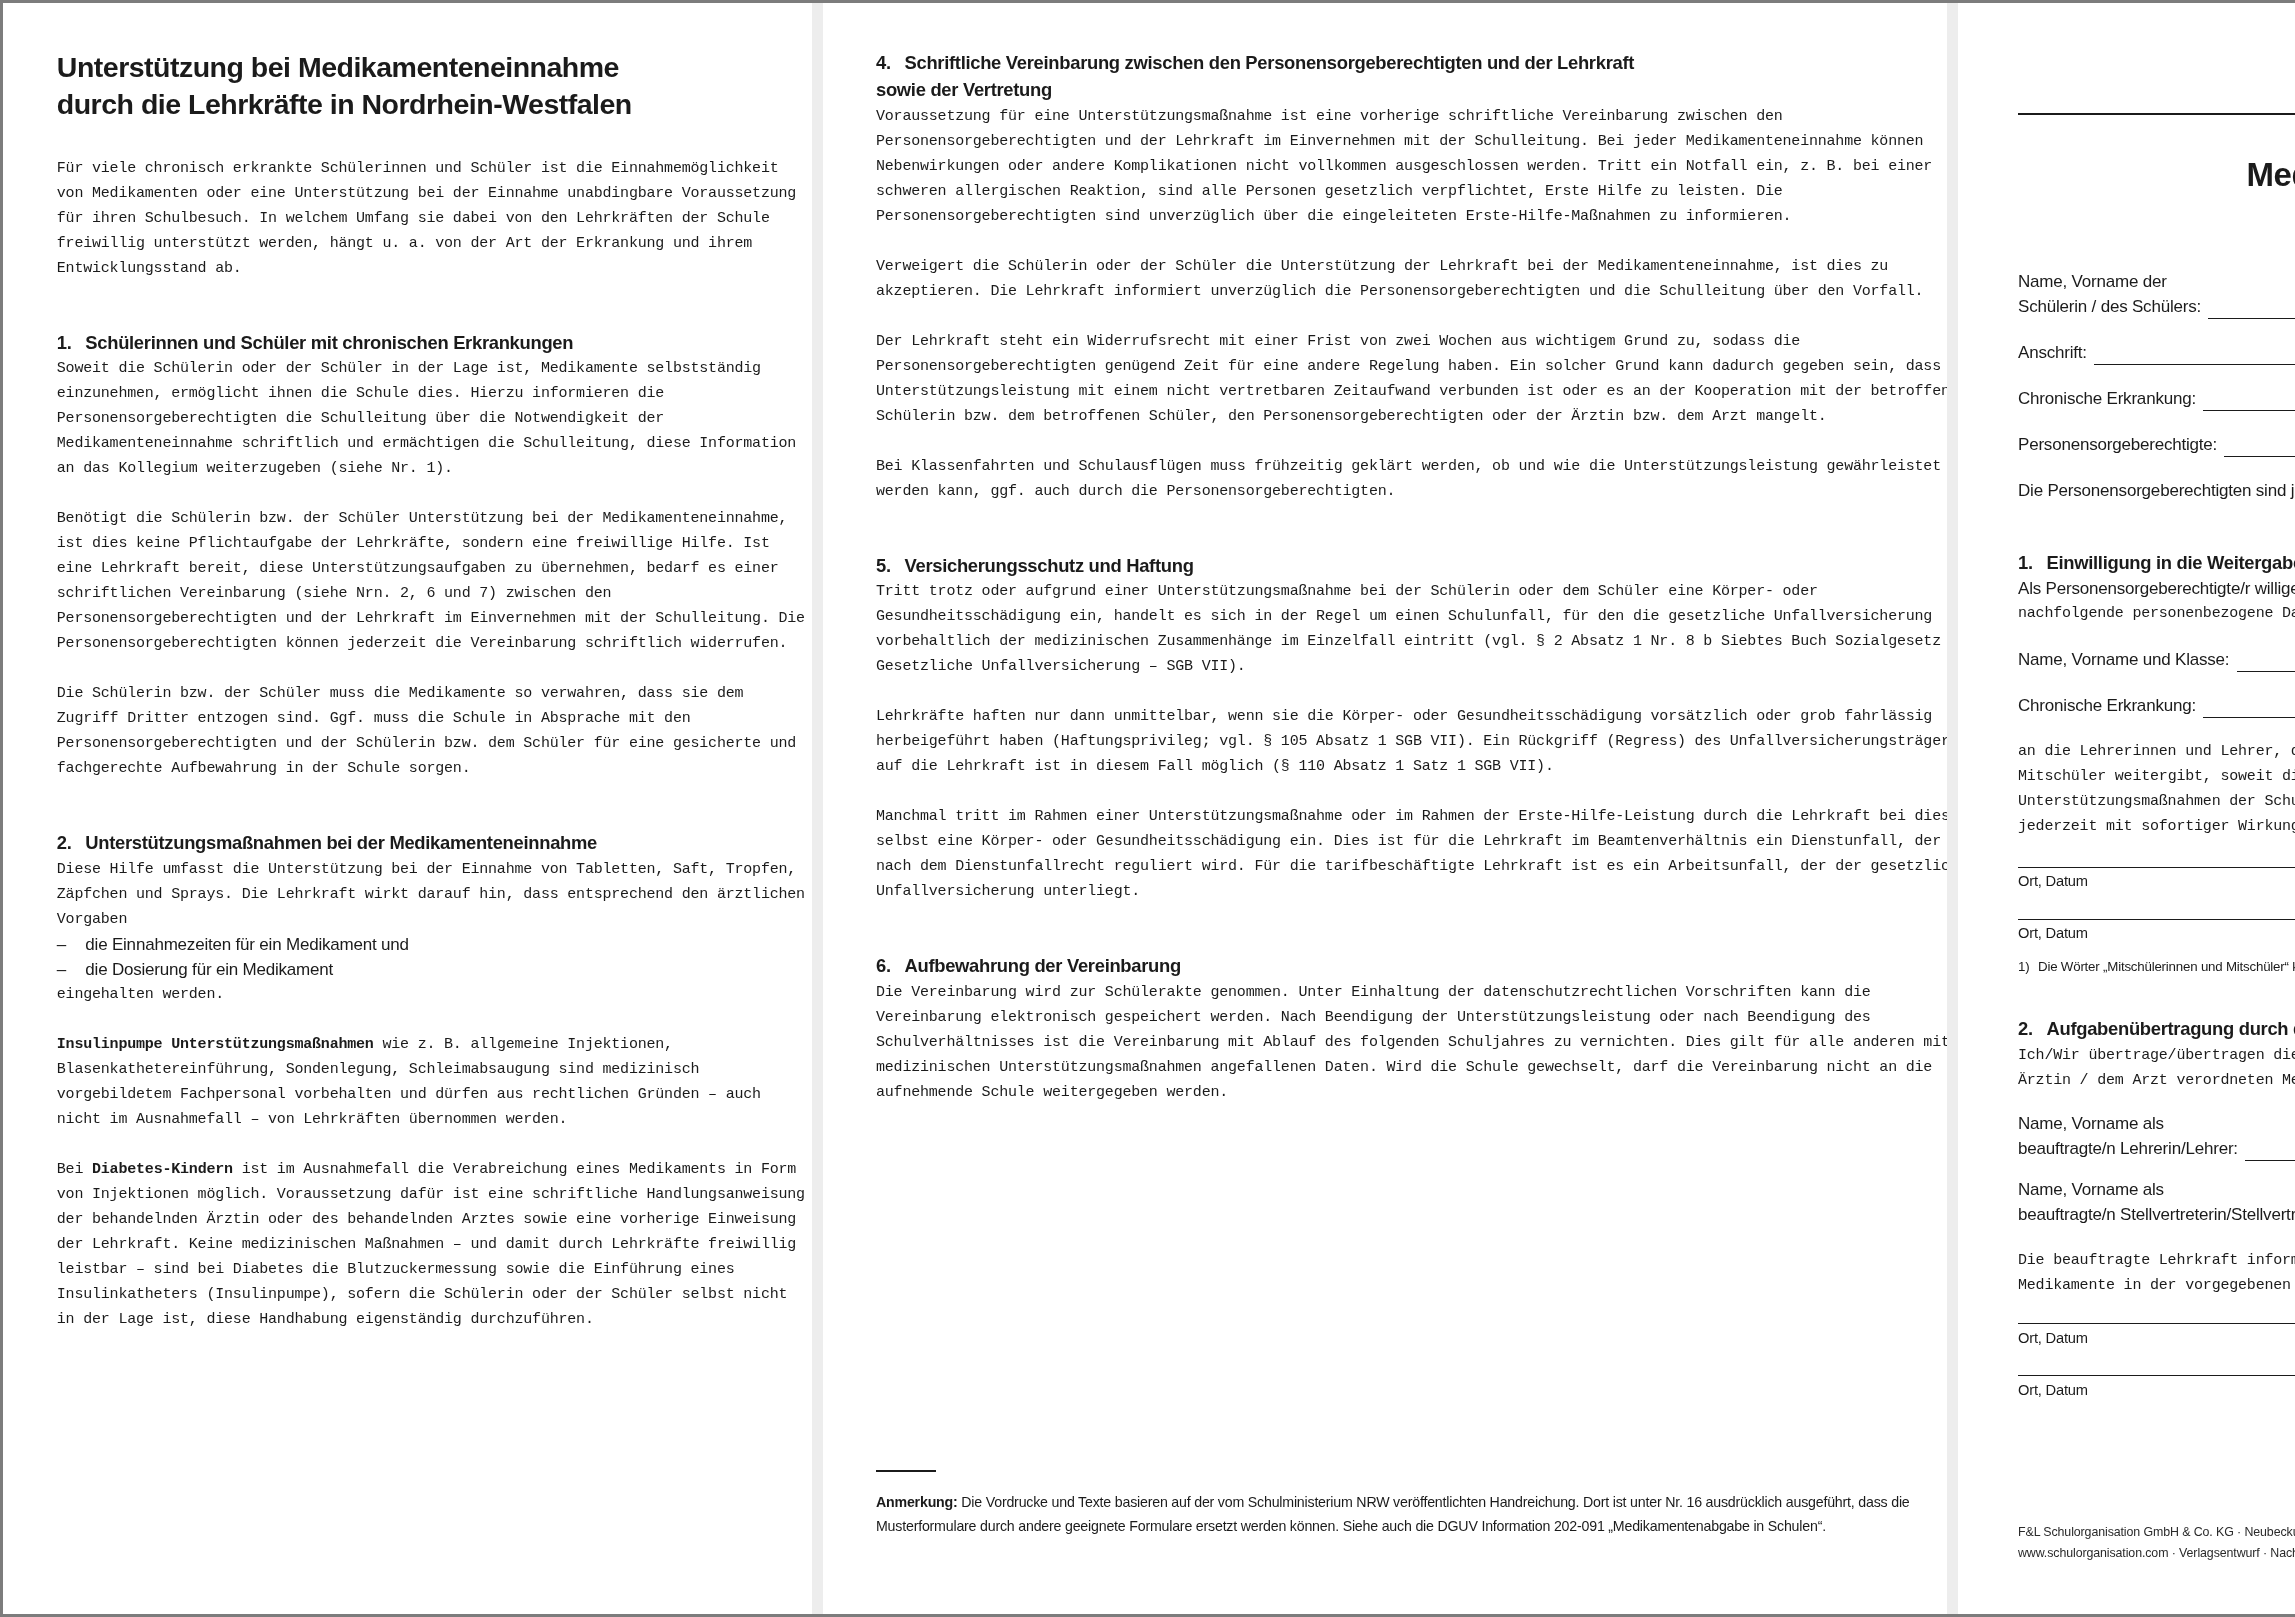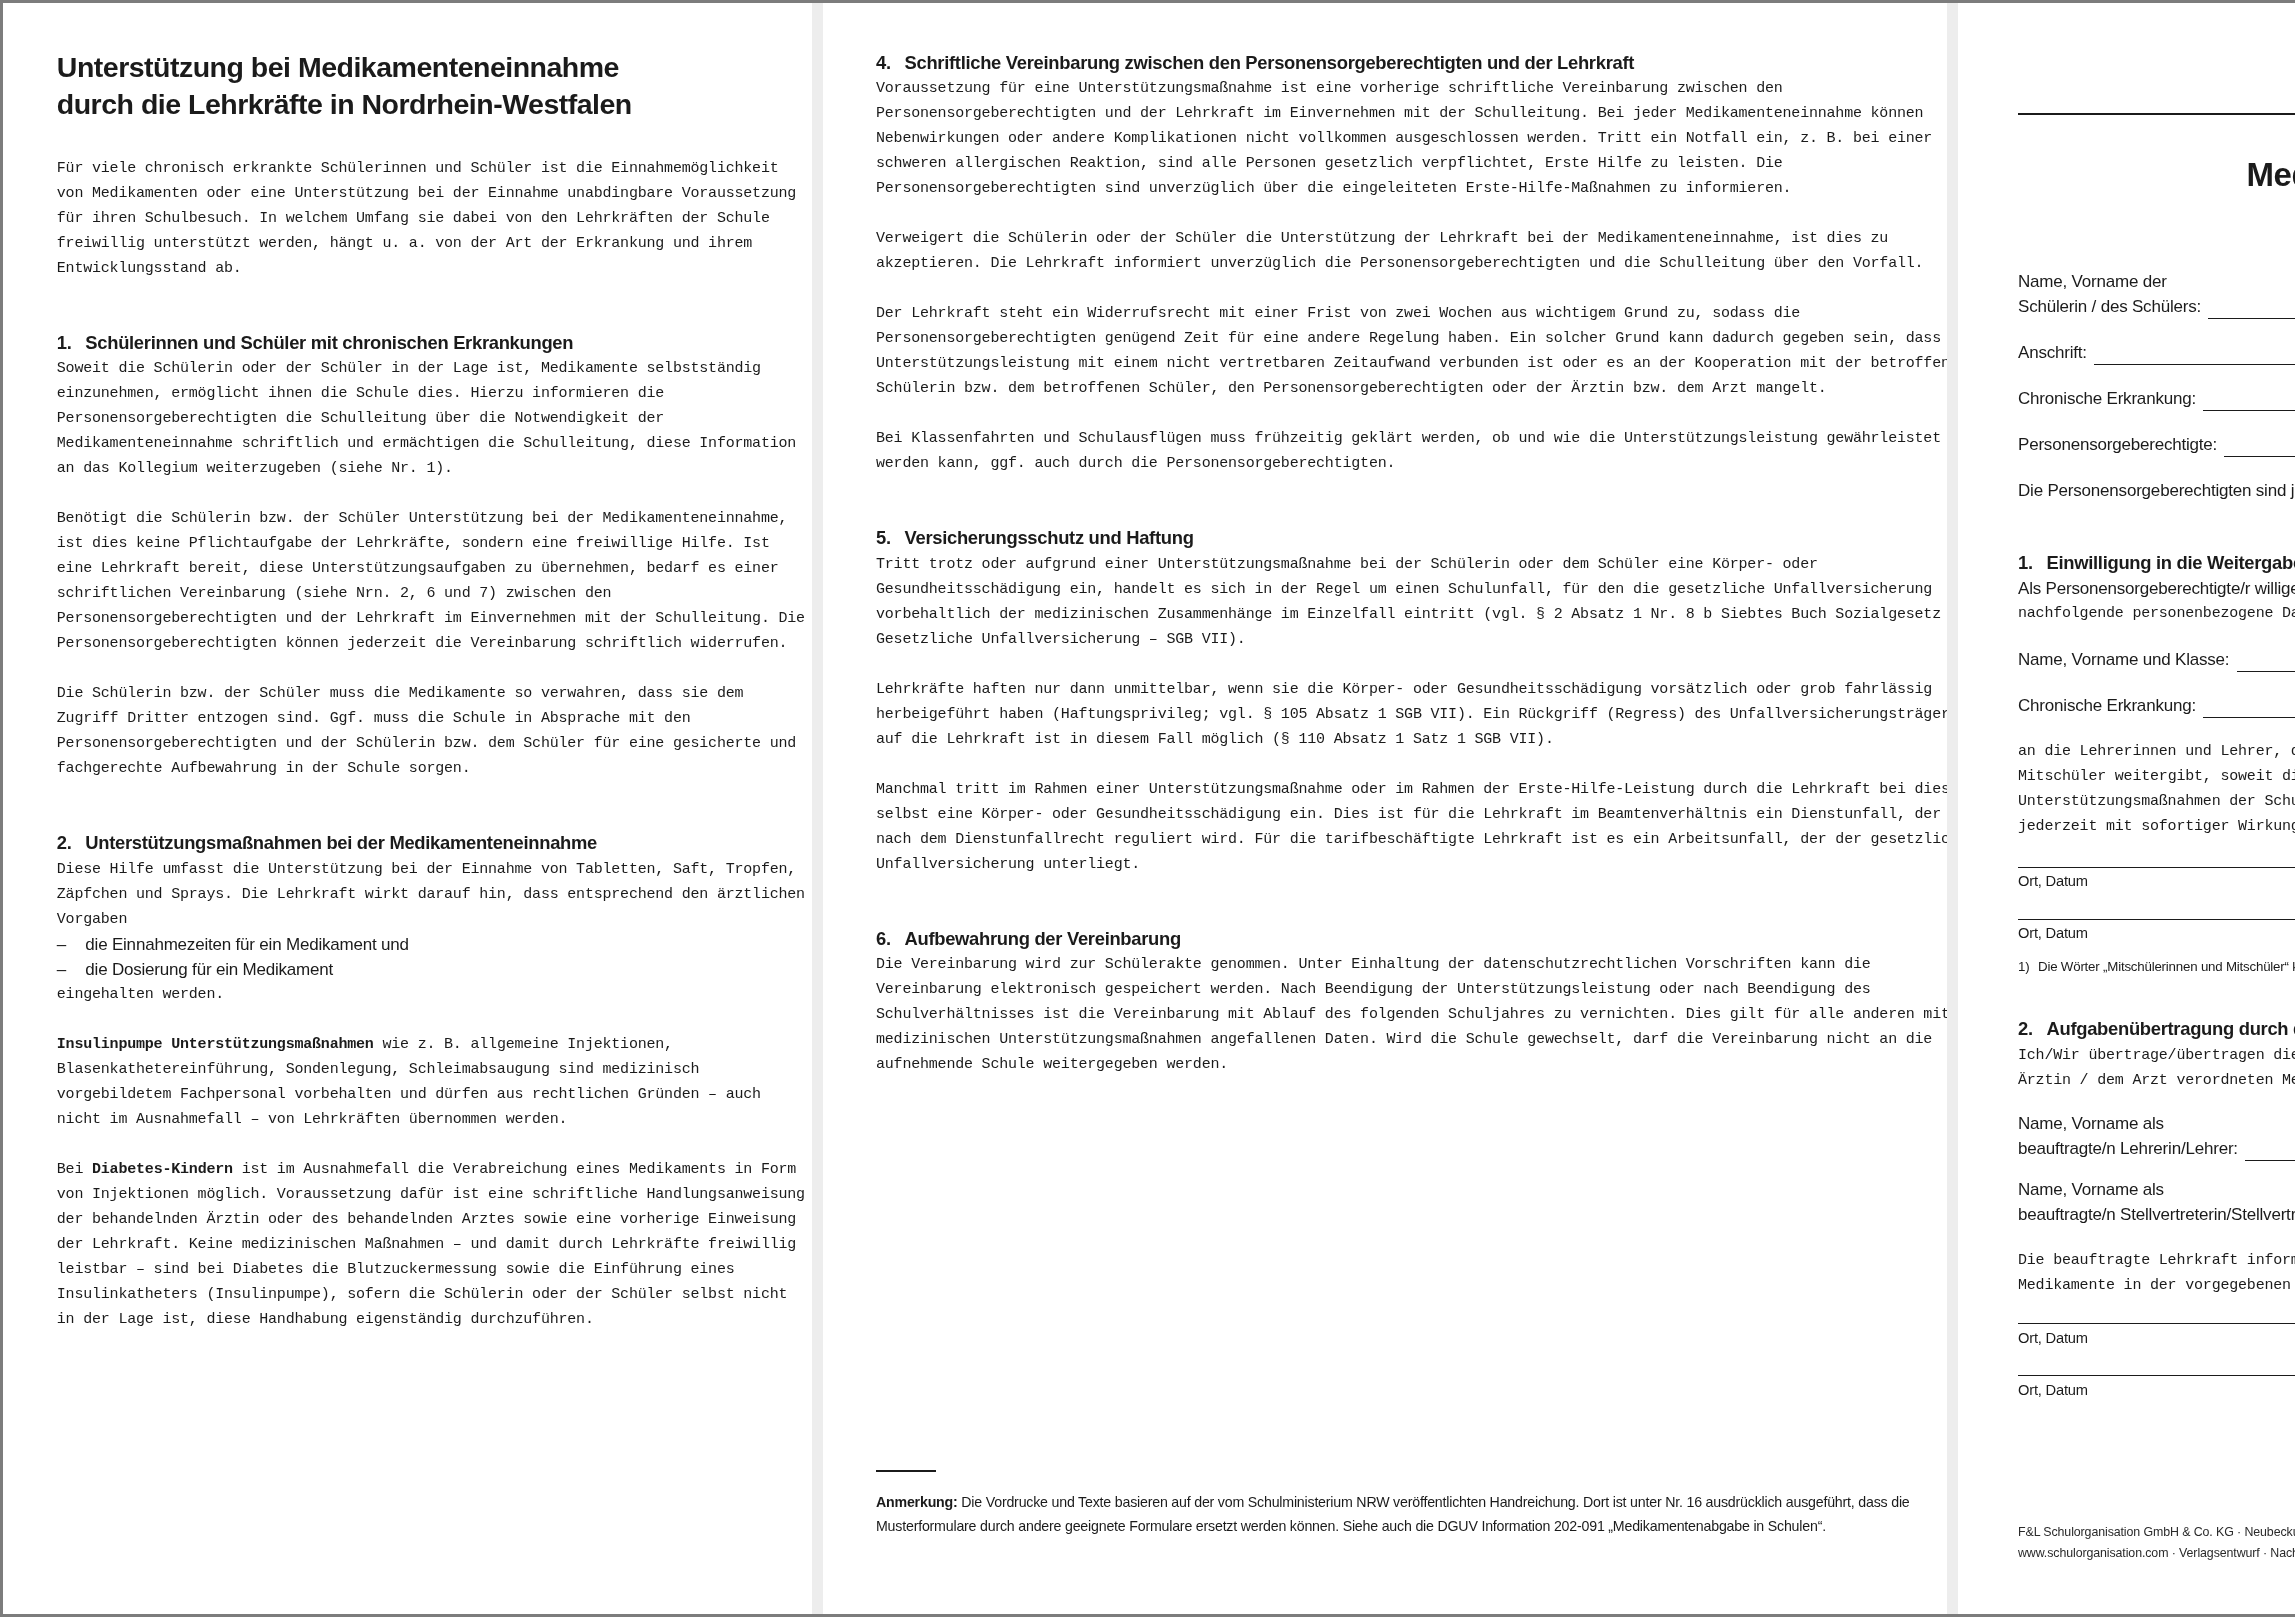--- a/index.html
+++ b/index.html
@@ -93,20 +93,21 @@
     <p><b class="lead">Insulinpumpe Unterstützungsmaßnahmen</b><span> wie z. B. allgemeine Injektionen, Blasenkathetereinführung, Sondenlegung, Schleimabsaugung sind medizinisch vorgebildetem Fachpersonal vorbehalten und dürfen aus rechtlichen Gründen – auch nicht im Ausnahmefall – von Lehrkräften übernommen werden.</span></p>
 
     <p class="tight"><span>Bei </span><b class="lead">Diabetes-Kindern</b><span> ist im Ausnahmefall die Verabreichung eines Medikaments in Form von Injektionen möglich. Voraussetzung dafür ist eine schriftliche Handlungsanweisung der behandelnden Ärztin oder des behandelnden Arztes sowie eine vorherige Einweisung der Lehrkraft. Keine medizinischen Maßnahmen – und damit durch Lehrkräfte freiwillig leistbar – sind bei Diabetes die Blutzuckermessung sowie die Einführung eines Insulinkatheters (Insulinpumpe), sofern die Schülerin oder der Schüler selbst nicht in der Lage ist, diese Handhabung eigenständig durchzuführen.</span></p>
   </div>
 
   <div class="sep" id="sep-1"></div>
 
   <div class="page" id="page-2">
     <div class="h2" style="margin-top:0">
       <span class="num">4.</span><span>Schriftliche Vereinbarung zwischen den Personensorgeberechtigten und der Lehrkraft</span>
+      <span class="hline">sowie der Vertretung</span>
     </div>
     <p class="tight">Voraussetzung für eine Unterstützungsmaßnahme ist eine vorherige schriftliche Vereinbarung zwischen den Personensorgeberechtigten und der Lehrkraft im Einvernehmen mit der Schulleitung. Bei jeder Medikamenteneinnahme können Nebenwirkungen oder andere Komplikationen nicht vollkommen ausgeschlossen werden. Tritt ein Notfall ein, z. B. bei einer schweren allergischen Reaktion, sind alle Personen gesetzlich verpflichtet, Erste Hilfe zu leisten. Die Personensorgeberechtigten sind unverzüglich über die eingeleiteten Erste-Hilfe-Maßnahmen zu informieren.</p>
     <p style="margin-top:25px">Verweigert die Schülerin oder der Schüler die Unterstützung der Lehrkraft bei der Medikamenteneinnahme, ist dies zu akzeptieren. Die Lehrkraft informiert unverzüglich die Personensorgeberechtigten und die Schulleitung über den Vorfall.</p>
     <p>Der Lehrkraft steht ein Widerrufsrecht mit einer Frist von zwei Wochen aus wichtigem Grund zu, sodass die Personensorgeberechtigten genügend Zeit für eine andere Regelung haben. Ein solcher Grund kann dadurch gegeben sein, dass die Unterstützungsleistung mit einem nicht vertretbaren Zeitaufwand verbunden ist oder es an der Kooperation mit der betroffenen Schülerin bzw. dem betroffenen Schüler, den Personensorgeberechtigten oder der Ärztin bzw. dem Arzt mangelt.</p>
     <p>Bei Klassenfahrten und Schulausflügen muss frühzeitig geklärt werden, ob und wie die Unterstützungsleistung gewährleistet werden kann, ggf. auch durch die Personensorgeberechtigten.</p>
 
     <div class="h2">
       <span class="num">5.</span><span>Versicherungsschutz und Haftung</span>
     </div>
     <p class="tight">Tritt trotz oder aufgrund einer Unterstützungsmaßnahme bei der Schülerin oder dem Schüler eine Körper- oder Gesundheitsschädigung ein, handelt es sich in der Regel um einen Schulunfall, für den die gesetzliche Unfallversicherung vorbehaltlich der medizinischen Zusammenhänge im Einzelfall eintritt (vgl. § 2 Absatz 1 Nr. 8 b Siebtes Buch Sozialgesetz – Gesetzliche Unfallversicherung – SGB VII).</p>

